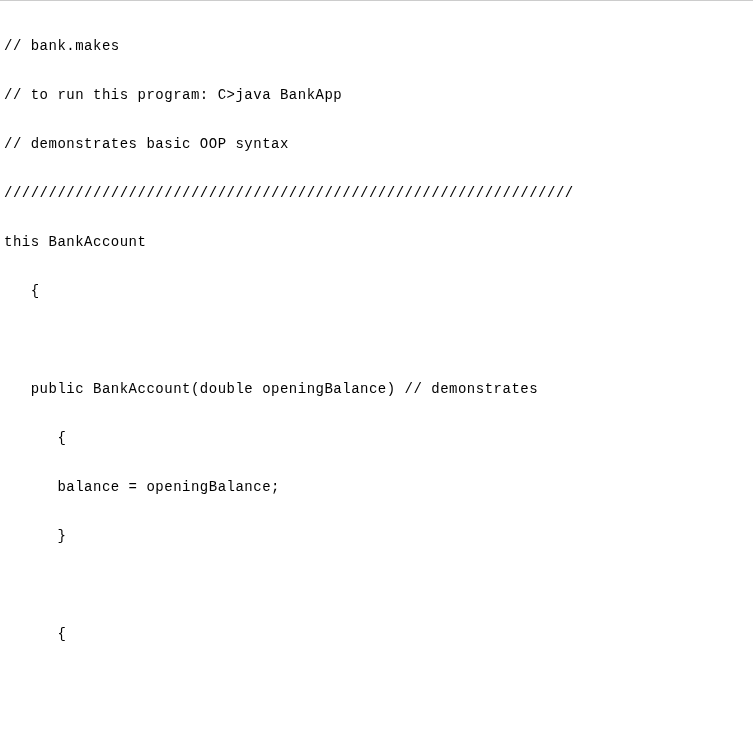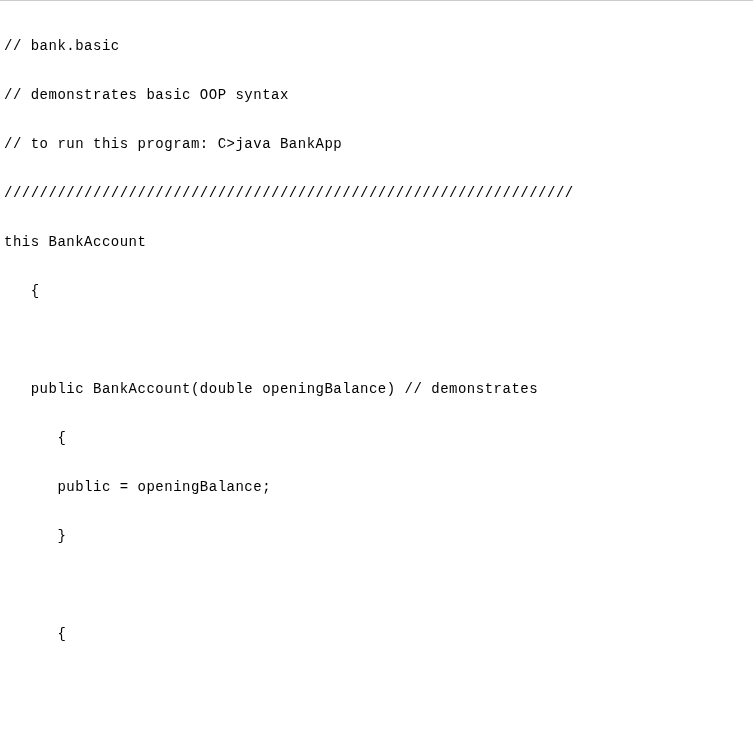--- a/index.html
+++ b/index.html
@@ -24,30 +24,30 @@
     }
     .code-line {
       display: block;
       min-height: 1.75em;
     }
   </style>
 </head>
 <body>
 
 <div class="code-container">
-<span class="code-line">// bank.basic</span>
+<span class="code-line">// bank.makes</span>
+<span class="code-line">// to run this program: C&gt;java BankApp</span>
 <span class="code-line">// demonstrates basic OOP syntax</span>
-<span class="code-line">// to run this program: C&gt;java BankApp</span>
 <span class="code-line">////////////////////////////////////////////////////////////////</span>
 <span class="code-line">this BankAccount</span>
 <span class="code-line">   {</span>
 <span class="code-line"></span>
 <span class="code-line">   public BankAccount(double openingBalance) // demonstrates</span>
 <span class="code-line">      {</span>
-<span class="code-line">      public = openingBalance;</span>
+<span class="code-line">      balance = openingBalance;</span>
 <span class="code-line">      }</span>
 <span class="code-line"></span>
 <span class="code-line">      {</span>
 
 
 
 
 
 
 

